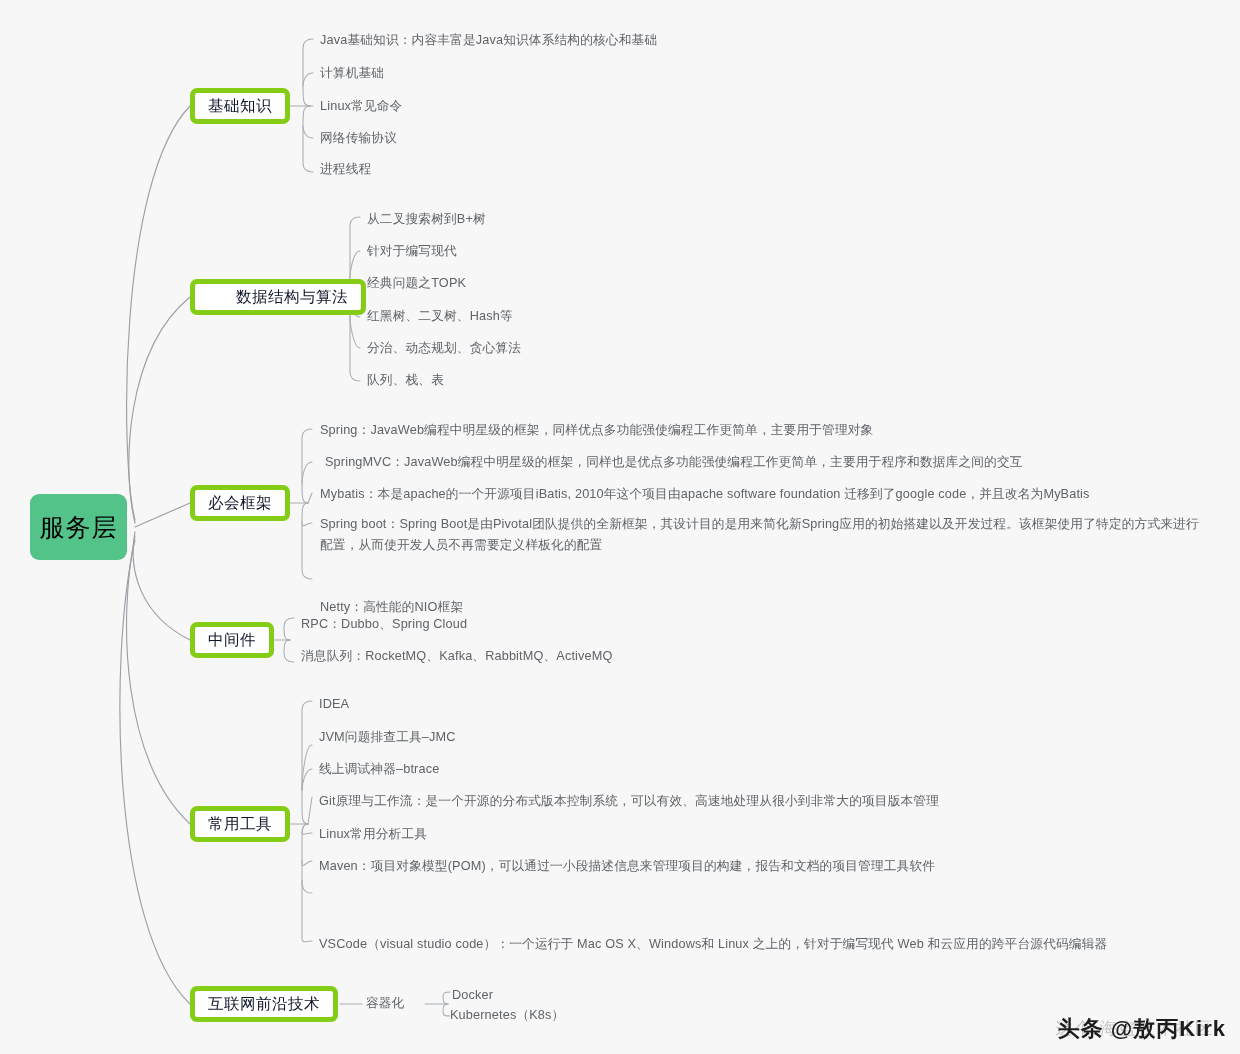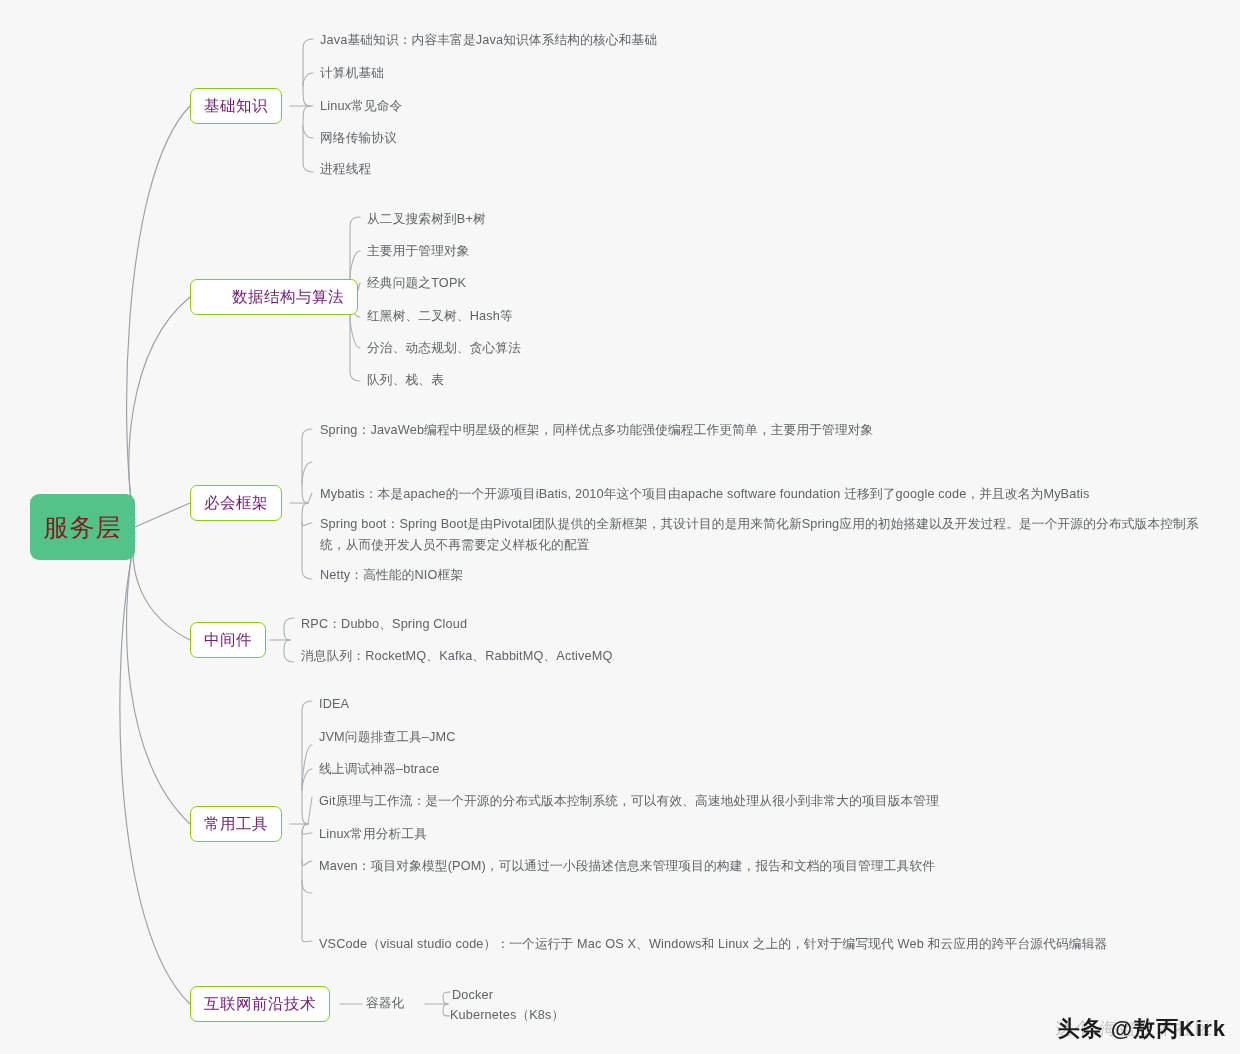--- a/index.html
+++ b/index.html
@@ -38,46 +38,46 @@
   svg#wires .thin {
     stroke: #a8aeb3;
     stroke-width: 1.05;
   }
 
   
   .root-node {
     position: absolute;
     left: 30px;
     top: 494px;
-    width: 105px;
+    width: 97px;
     height: 66px;
     background: #54c38a;
     border-radius: 9px;
     display: flex;
     align-items: center;
     justify-content: center;
-    color: #7f1d1d;
+    color: #000000;
     font-size: 25px;
     letter-spacing: 1px;
     box-sizing: border-box;
   }
 
   
   .branch-node {
     position: absolute;
     background: #ffffff;
-    border: 1px solid #84cc16;
+    border: 5px solid #84cc16;
     border-radius: 7px;
     height: 36px;
     display: flex;
     align-items: center;
     justify-content: center;
     padding: 0 13px;
     font-size: 15.5px;
-    color: #701a75;
+    color: #0f172a;
     letter-spacing: 0.5px;
     box-sizing: border-box;
     white-space: nowrap;
   }
 
   
   .leaf {
     position: absolute;
     font-size: 12.7px;
     line-height: 21px;
@@ -182,33 +182,34 @@
   <div class="leaf narrow" style="left:320px; top:30px;">Java基础知识：内容丰富是Java知识体系结构的核心和基础</div>
   <div class="leaf narrow" style="left:320px; top:63px;">计算机基础</div>
   <div class="leaf narrow" style="left:320px; top:96px;">Linux常见命令</div>
   <div class="leaf narrow" style="left:320px; top:128px;">网络传输协议</div>
   <div class="leaf narrow" style="left:320px; top:159px;">进程线程</div>
 
   <div class="branch-node" style="left:190px; top:279px;padding-left:41px;">
     <span>数据结构与算法</span>
   </div>
   <div class="leaf narrow" style="left:367px; top:209px;">从二叉搜索树到B+树</div>
-  <div class="leaf narrow" style="left:367px; top:241px;">主要用于管理对象</div>
+  <div class="leaf narrow" style="left:367px; top:241px;">针对于编写现代</div>
   <div class="leaf narrow" style="left:367px; top:273px;">经典问题之TOPK</div>
   <div class="leaf narrow" style="left:367px; top:306px;">红黑树、二叉树、Hash等</div>
   <div class="leaf narrow" style="left:367px; top:338px;">分治、动态规划、贪心算法</div>
   <div class="leaf narrow" style="left:367px; top:370px;">队列、栈、表</div>
 
   <div class="branch-node" style="left:190px; top:485px;">
     <span>必会框架</span>
   </div>
   <div class="leaf narrow" style="left:320px; top:420px;">Spring：JavaWeb编程中明星级的框架，同样优点多功能强使编程工作更简单，主要用于管理对象</div>
+  <div class="leaf narrow" style="left:325px; top:452px;">SpringMVC：JavaWeb编程中明星级的框架，同样也是优点多功能强使编程工作更简单，主要用于程序和数据库之间的交互</div>
   <div class="leaf narrow" style="left:320px; top:484px;">Mybatis：本是apache的一个开源项目iBatis, 2010年这个项目由apache software foundation 迁移到了google code，并且改名为MyBatis</div>
-  <div class="leaf wide" style="left:320px; top:514px; width:885px;">Spring boot：Spring Boot是由Pivotal团队提供的全新框架，其设计目的是用来简化新Spring应用的初始搭建以及开发过程。是一个开源的分布式版本控制系统，从而使开发人员不再需要定义样板化的配置</div>
-  <div class="leaf narrow" style="left:320px; top:565px;">Netty：高性能的NIO框架</div>
+  <div class="leaf wide" style="left:320px; top:514px; width:885px;">Spring boot：Spring Boot是由Pivotal团队提供的全新框架，其设计目的是用来简化新Spring应用的初始搭建以及开发过程。该框架使用了特定的方式来进行配置，从而使开发人员不再需要定义样板化的配置</div>
+  <div class="leaf narrow" style="left:320px; top:597px;">Netty：高性能的NIO框架</div>
 
   <div class="branch-node" style="left:190px; top:622px;">
     <span>中间件</span>
   </div>
   <div class="leaf narrow" style="left:301px; top:614px;">RPC：Dubbo、Spring Cloud</div>
   <div class="leaf narrow" style="left:301px; top:646px;">消息队列：RocketMQ、Kafka、RabbitMQ、ActiveMQ</div>
 
   <div class="branch-node" style="left:190px; top:806px;">
     <span>常用工具</span>
   </div>

